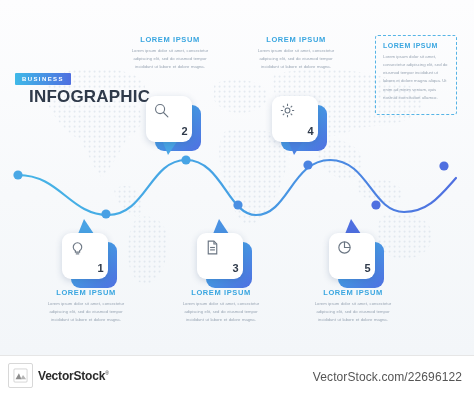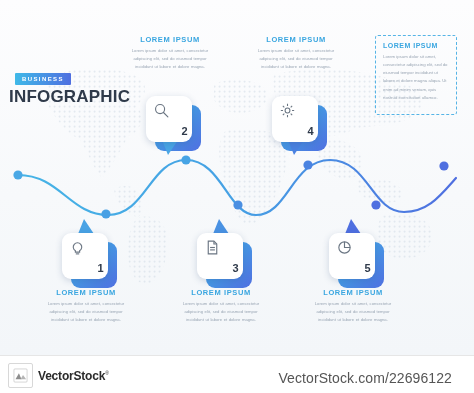--- a/index.html
+++ b/index.html
@@ -81,42 +81,42 @@
   #note .body{color:#9aa6b4;font-size:4.3px;line-height:1.9;}
 
   
   #badge{
     position:absolute;left:15px;top:73px;
     background:linear-gradient(90deg,#3fb9e8,#4f6fe0);
     color:#fff;font-size:6px;font-weight:bold;letter-spacing:1.4px;
     padding:3px 7px;border-radius:1px;
   }
   #headline{
-    position:absolute;left:9px;top:87px;
+    position:absolute;left:29px;top:87px;
     color:#2f3a4a;font-size:17px;font-weight:bold;letter-spacing:.2px;
   }
 
   
   #footer{
     position:absolute;left:0;top:355px;width:474px;height:38px;
     background:#ffffff;border-top:1px solid #e6e6e6;
   }
   #logo{
     position:absolute;left:8px;top:7px;display:flex;align-items:center;
   }
   #logomark{
     width:23px;height:23px;background:#ffffff;border:1px solid #d8d8d8;
     border-radius:2px;display:flex;align-items:center;justify-content:center;
     margin-right:5px;
   }
   #logotext{font-size:12px;font-weight:bold;color:#2b2b2b;letter-spacing:-.2px;}
   #logotext sup{font-size:5px;vertical-align:super;font-weight:normal;}
   #vecid{
-    position:absolute;right:22px;top:14px;
-    font-size:14px;color:#555;letter-spacing:.1px;
+    position:absolute;right:12px;top:14px;
+    font-size:12px;color:#555;letter-spacing:.1px;
   }
 </style>
 </head>
 <body>
 
 <div id="stage">
 
   <div id="art">
 
     <svg id="map" viewBox="0 0 440 250" preserveAspectRatio="none">

